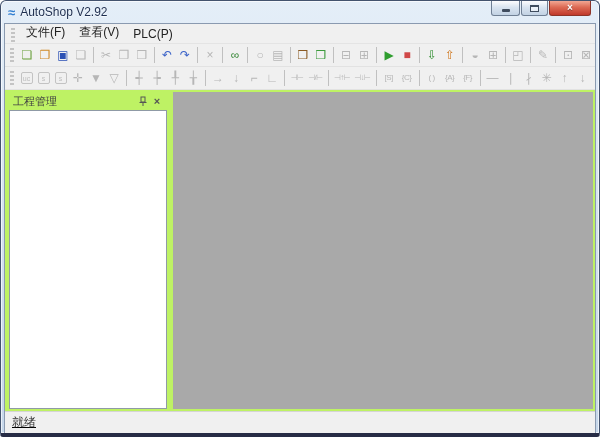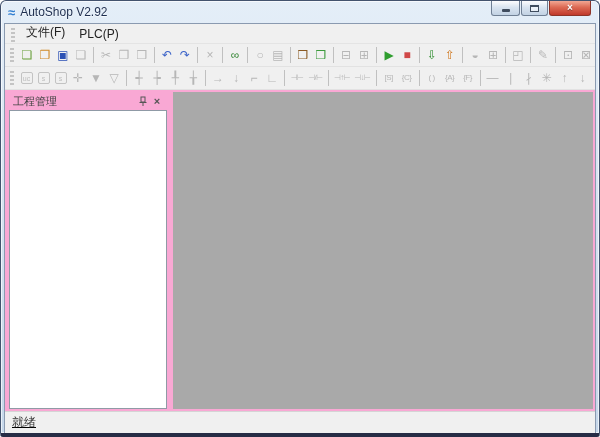--- a/index.html
+++ b/index.html
@@ -46,21 +46,21 @@
   .tbtn .glyph { font-size:12px; line-height:1; color:#5a5a5a; white-space:nowrap; }
   .tbtn.disabled .glyph { color:#b6b6b6; }
   .tbtn.wide { width:auto; min-width:18px; padding:0 1px; }
   .tbtn.wide .glyph { font-size:8px; letter-spacing:-0.5px; }
   .tbtn.boxed { width:15px; height:15px; margin:0 1px; }
   .tbtn.boxed .glyph { font-size:7px; color:#bdbdbd; border:1px solid #c3c3c3; border-radius:2px;
                        width:12px; height:12px; display:flex; align-items:center; justify-content:center; }
   .tsep { width:1px; height:16px; background:#c0c0c0; margin:0 3px; flex:0 0 auto; }
 
   
-  .main { flex:1; display:flex; padding:2px 2px 2px 4px; gap:6px; overflow:hidden; background:#f9a8d4; }
+  .main { flex:1; display:flex; padding:2px 2px 2px 4px; gap:6px; overflow:hidden; background:#bef264; }
   .dockpanel { width:158px; flex:0 0 auto; display:flex; flex-direction:column; }
   .phead { height:18px; display:flex; align-items:center; padding:0 3px 0 4px; flex:0 0 auto; }
   .ptitle { font-size:11px; color:#444; flex:1; }
   .pbtn { width:14px; height:14px; display:flex; align-items:center; justify-content:center; cursor:default; }
   .pclose { font-size:11px; color:#555; font-weight:bold; line-height:1; }
   .pbody { flex:1; background:#fff; border:1px solid #8f9aa6; }
   .workspace { flex:1; background:#a9a9a9; }
 
   
   .statusbar { height:22px; flex:0 0 auto; display:flex; align-items:center;
@@ -86,20 +86,21 @@
           <span class="closex">×</span>
         </span>
     </div>
   </div>
 
   <div class="client">
 
     <div class="menubar">
       <span class="grip"></span>
       <span class="mitem">文件(F)</span>
+      <span class="mitem">查看(V)</span>
       <span class="mitem">PLC(P)</span>
     </div>
 
     <div class="toolbar">
       <span class="grip"></span>
       <span class="tb-items">
           <span class="tbtn">
             <span class="glyph" style="color: rgb(106, 160, 60);">❏</span>
           </span>
           <span class="tbtn">

